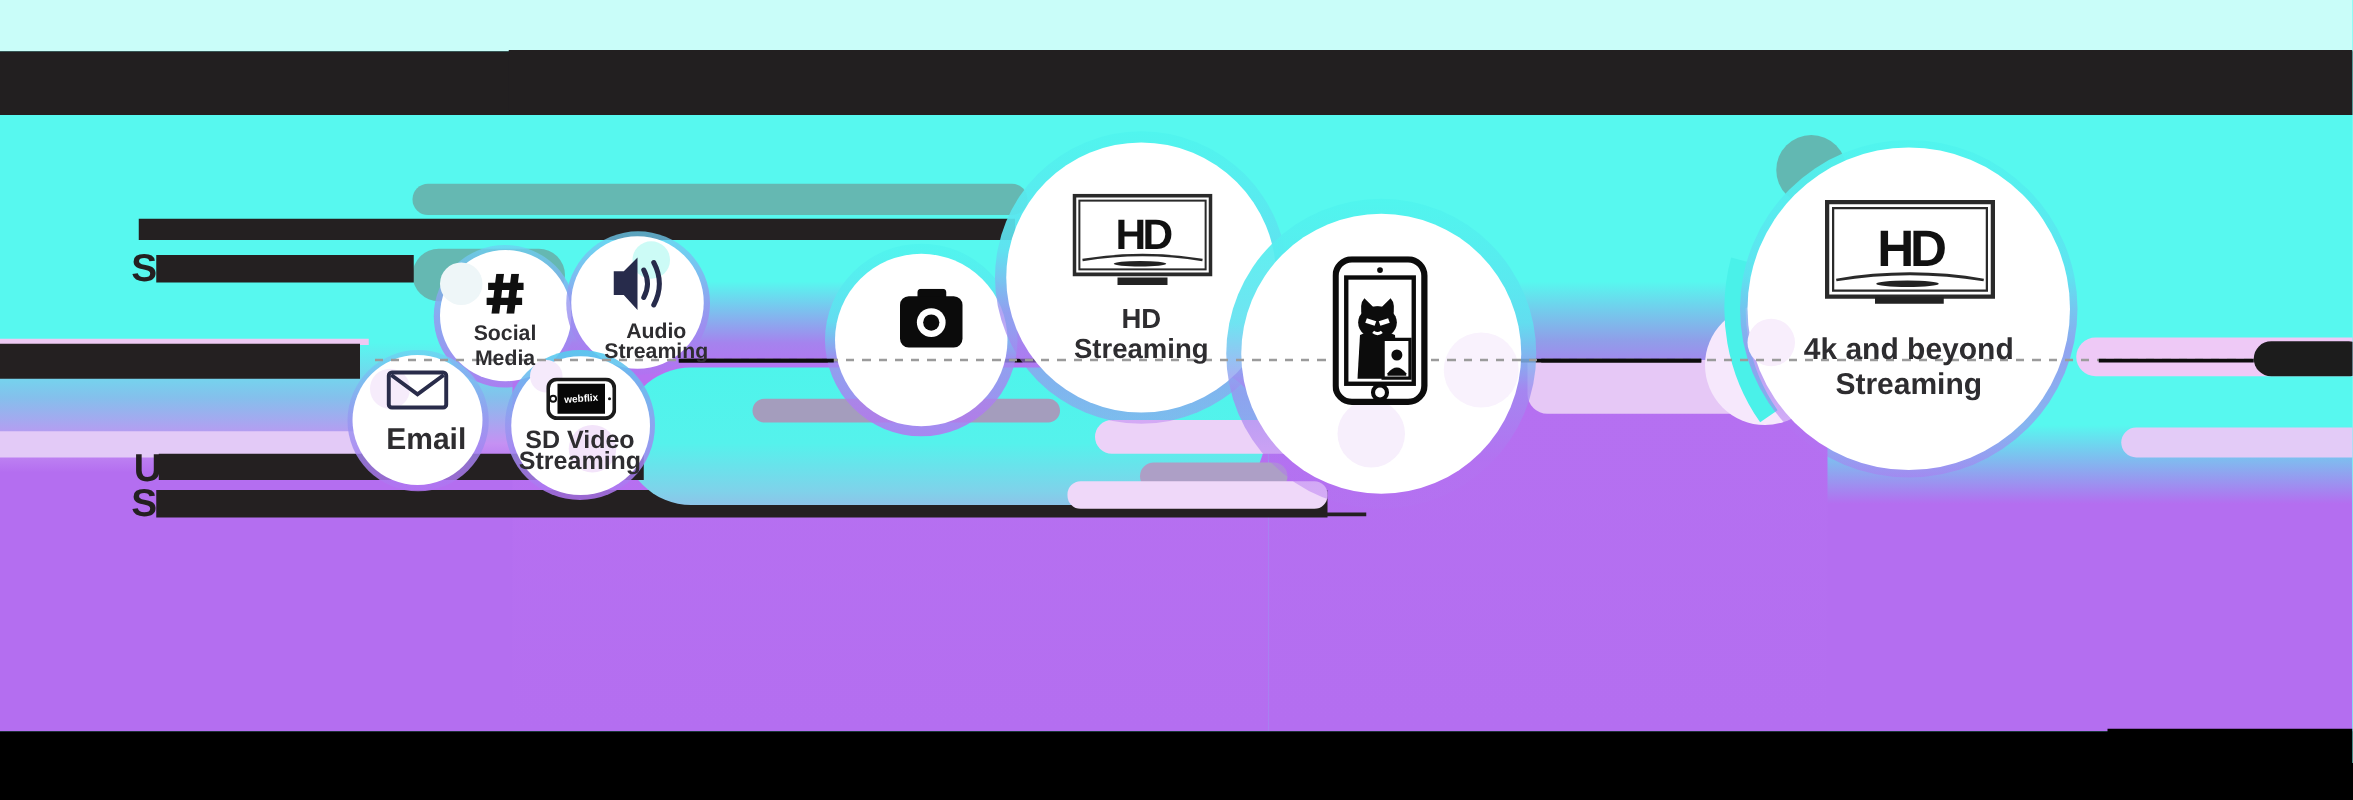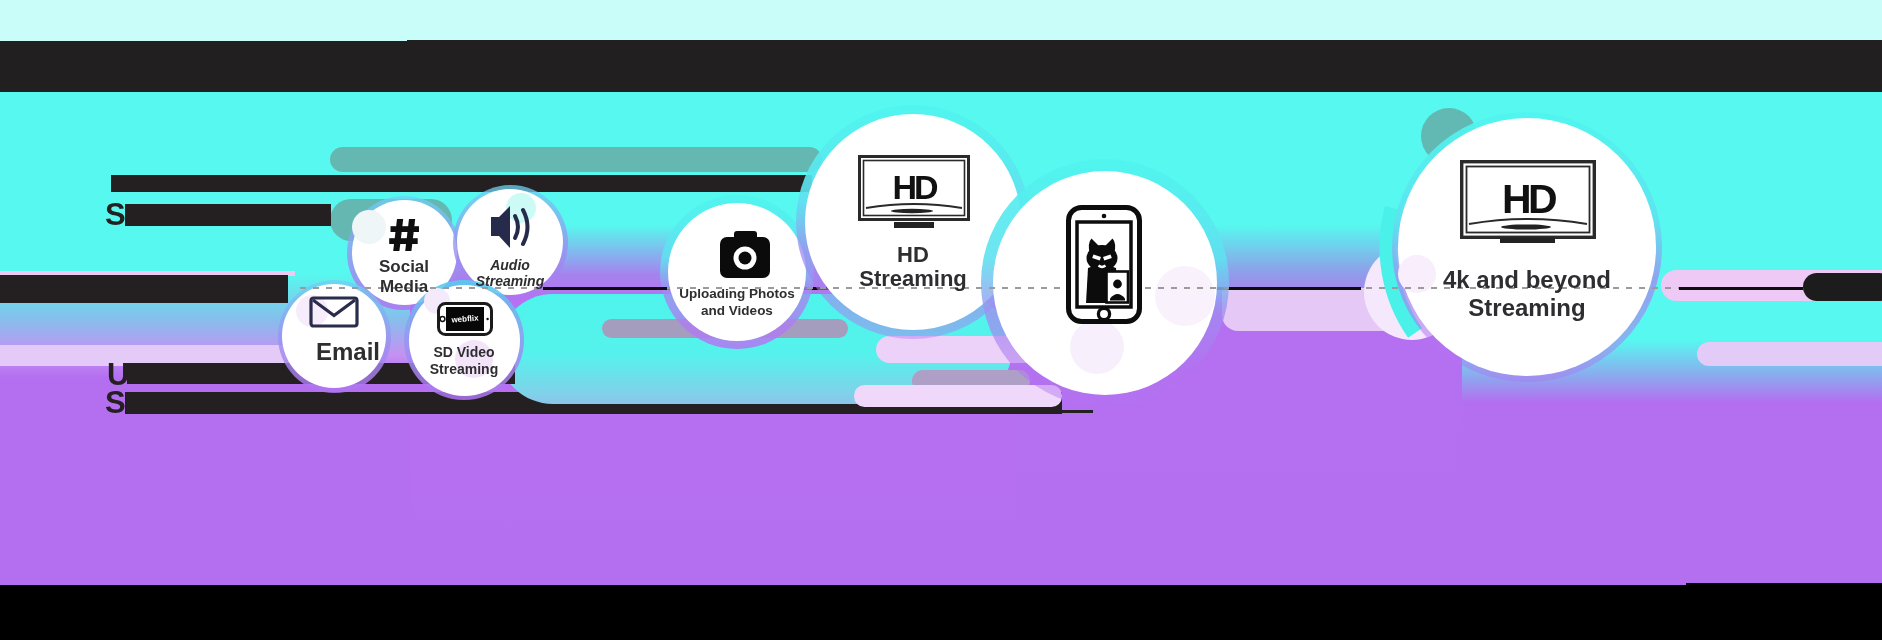--- a/index.html
+++ b/index.html
@@ -118,45 +118,44 @@
       <rect x="1.5" y="7.2" width="28.5" height="5.8"></rect>
       <rect x="0.2" y="19.2" width="28.5" height="5.8"></rect>
     </g>
   </svg>
   <div class="lbl" style="left:344px;top:256.5px;width:120px;font-size:17px;line-height:20px;">Social<br>Media</div>
 
   <svg class="abs" style="left:309px;top:296px;" width="50" height="32" viewBox="0 0 50 32">
     <rect x="2" y="2" width="46" height="28" rx="2.5" fill="none" stroke="#292c4a" stroke-width="3.2"></rect>
     <path d="M4 4 L25 19.5 L46 4" fill="none" stroke="#292c4a" stroke-width="3.2"></path>
   </svg>
-  <div class="lbl" style="left:260px;top:338px;width:120px;font-size:24px;text-align:right;">Email</div>
+  <div class="lbl" style="left:281px;top:338px;width:120px;font-size:24px;">Email</div>
 
   <svg class="abs" style="left:489px;top:203px;" width="44" height="48" viewBox="0 0 44 48">
     <path d="M2 14 H10 L21 3 V45 L10 33 H2 Z" fill="#272b4b"></path>
     <path d="M26 13 q6 11 0 22" fill="none" stroke="#272b4b" stroke-width="4" stroke-linecap="round"></path>
     <path d="M34 7 q9 17 0 34" fill="none" stroke="#272b4b" stroke-width="4" stroke-linecap="round"></path>
   </svg>
-  <div class="lbl" style="left:450px;top:256.5px;width:120px;font-size:14px;line-height:16px;font-style:italic;">Audio<br>Streaming</div>
+  <div class="lbl" style="left:465px;top:256.5px;width:120px;font-size:17px;line-height:16px;">Audio<br>Streaming</div>
 
   <svg class="abs" style="left:437px;top:302px;" width="56" height="34" viewBox="0 0 56 34">
     <rect x="1.5" y="1.5" width="53" height="31" rx="7" fill="#fff" stroke="#1b1b1b" stroke-width="3"></rect>
     <rect x="9" y="5" width="38" height="24" fill="#070707"></rect>
     <circle cx="5.5" cy="17" r="2.4" fill="none" stroke="#111" stroke-width="1.5"></circle>
     <circle cx="50.6" cy="17" r="1.2" fill="#111"></circle>
     <text x="28" y="19.5" font-size="8" font-weight="bold" fill="#fff" text-anchor="middle" font-family="Liberation Sans" transform="rotate(-4 28 17)">webflix</text>
   </svg>
-  <div class="lbl" style="left:404px;top:344px;width:120px;font-size:14px;line-height:17px;">SD Video<br>Streaming</div>
+  <div class="lbl" style="left:404px;top:344px;width:120px;font-size:20px;line-height:17px;">SD Video<br>Streaming</div>
 
   <svg class="abs" style="left:719px;top:231px;" width="52" height="50" viewBox="0 0 52 50">
     <rect x="15" y="0" width="23" height="12" rx="3" fill="#0b0b0b"></rect>
     <rect x="1" y="6" width="50" height="41" rx="7" fill="#0b0b0b"></rect>
     <circle cx="26" cy="27" r="11.5" fill="#fff"></circle>
     <circle cx="26" cy="27" r="6.5" fill="#0b0b0b"></circle>
   </svg>
-  <div class="lbl" style="left:662px;top:285px;width:150px;font-size:13.5px;line-height:17px;">Uploading Photos<br>and Videos</div>
 
   <svg class="abs" style="left:858px;top:155px;" width="112" height="74" viewBox="0 0 112 74">
     <rect x="1.5" y="1.5" width="109" height="63" fill="#fff" stroke="#2a2a2a" stroke-width="3"></rect>
     <rect x="5.5" y="5.5" width="101" height="55" fill="none" stroke="#2a2a2a" stroke-width="1.6"></rect>
     <text x="56" y="44" font-size="34" font-weight="bold" fill="#111" text-anchor="middle" font-family="Liberation Sans" letter-spacing="-3">HD</text>
     <path d="M8 53 Q56 45 104 53" fill="none" stroke="#2a2a2a" stroke-width="2"></path>
     <ellipse cx="54" cy="56" rx="21" ry="2.2" fill="#222"></ellipse>
     <rect x="36" y="67" width="40" height="6" fill="#222"></rect>
   </svg>
   <div class="lbl" style="left:813px;top:243px;width:200px;font-size:22px;line-height:24px;">HD<br>Streaming</div>

